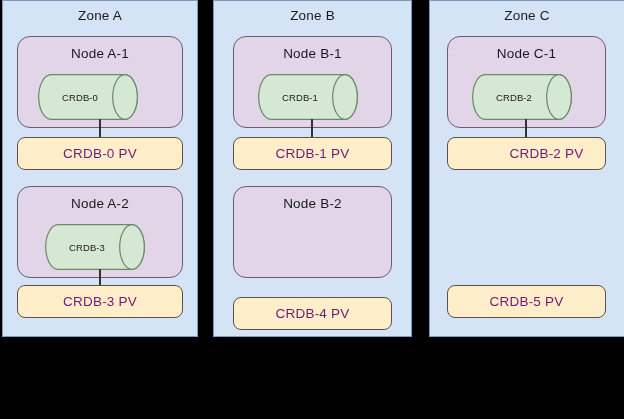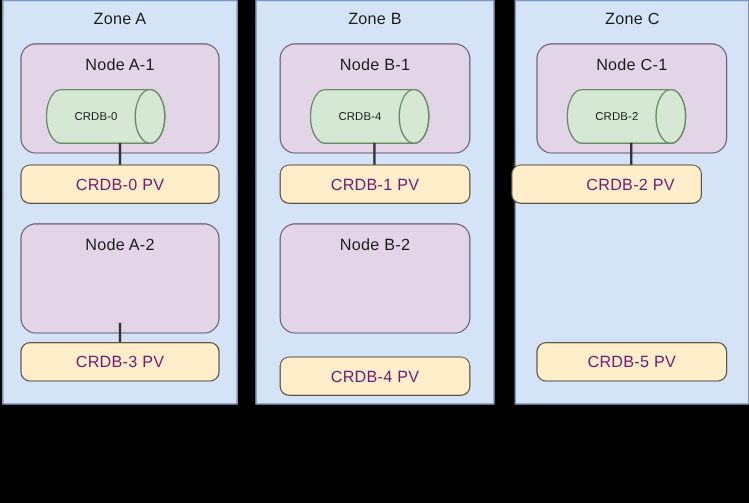--- a/index.html
+++ b/index.html
@@ -114,36 +114,43 @@
       <ellipse cx="87" cy="23" rx="12.3" ry="22.3" fill="#d5e8d4" stroke="#6a8a68" stroke-width="1.2"></ellipse>
     </svg>
     <div class="cyl-label">CRDB-0</div>
   </div>
   <div class="connector" style="left:99px; top:119px; height:19px;"></div>
   <div class="pv" style="left:17px; top:137px; width:166px; height:33px;">CRDB-0 PV</div>
 
   <div class="node" style="left:17px; top:186px; width:166px; height:92px;">
     <div class="node-title">Node A-2</div>
   </div>
+  <div class="cylinder" style="left:45px; top:224px; width:110px; height:46px;">
+    <svg class="cyl-svg" width="110" height="46" viewBox="0 0 110 46">
+      <path d="M 13 0.7 L 87 0.7 A 12.3 22.3 0 0 1 87 45.3 L 13 45.3 A 12.3 22.3 0 0 1 13 0.7 Z" fill="#d5e8d4" stroke="#6a8a68" stroke-width="1.2"></path>
+      <ellipse cx="87" cy="23" rx="12.3" ry="22.3" fill="#d5e8d4" stroke="#6a8a68" stroke-width="1.2"></ellipse>
+    </svg>
+    <div class="cyl-label">CRDB-3</div>
+  </div>
   <div class="connector" style="left:99px; top:269px; height:17px;"></div>
   <div class="pv" style="left:17px; top:285px; width:166px; height:33px;">CRDB-3 PV</div>
 
   <div class="zone" style="left:213px; width:199px; height:337px;">
     <div class="zone-title">Zone B</div>
   </div>
 
   <div class="node" style="left:233px; top:36px; width:159px; height:92px;">
     <div class="node-title">Node B-1</div>
   </div>
   <div class="cylinder" style="left:258px; top:74px; width:110px; height:46px;">
     <svg class="cyl-svg" width="110" height="46" viewBox="0 0 110 46">
       <path d="M 13 0.7 L 87 0.7 A 12.3 22.3 0 0 1 87 45.3 L 13 45.3 A 12.3 22.3 0 0 1 13 0.7 Z" fill="#d5e8d4" stroke="#6a8a68" stroke-width="1.2"></path>
       <ellipse cx="87" cy="23" rx="12.3" ry="22.3" fill="#d5e8d4" stroke="#6a8a68" stroke-width="1.2"></ellipse>
     </svg>
-    <div class="cyl-label">CRDB-4</div>
+    <div class="cyl-label">CRDB-1</div>
   </div>
   <div class="connector" style="left:311px; top:119px; height:19px;"></div>
   <div class="pv" style="left:233px; top:137px; width:159px; height:33px;">CRDB-1 PV</div>
 
   <div class="node" style="left:233px; top:186px; width:159px; height:92px;">
     <div class="node-title">Node B-2</div>
   </div>
   <div class="pv" style="left:233px; top:297px; width:159px; height:33px;">CRDB-4 PV</div>
 
   <div class="zone" style="left:429px; width:196px; height:337px;">
@@ -154,17 +161,17 @@
     <div class="node-title">Node C-1</div>
   </div>
   <div class="cylinder" style="left:472px; top:74px; width:110px; height:46px;">
     <svg class="cyl-svg" width="110" height="46" viewBox="0 0 110 46">
       <path d="M 13 0.7 L 87 0.7 A 12.3 22.3 0 0 1 87 45.3 L 13 45.3 A 12.3 22.3 0 0 1 13 0.7 Z" fill="#d5e8d4" stroke="#6a8a68" stroke-width="1.2"></path>
       <ellipse cx="87" cy="23" rx="12.3" ry="22.3" fill="#d5e8d4" stroke="#6a8a68" stroke-width="1.2"></ellipse>
     </svg>
     <div class="cyl-label">CRDB-2</div>
   </div>
   <div class="connector" style="left:525px; top:119px; height:19px;"></div>
-  <div class="pv" style="left:426px; top:137px; width:159px; height:33px;padding-left:40px;">CRDB-2 PV</div>
+  <div class="pv" style="left:447px; top:137px; width:159px; height:33px;padding-left:40px;">CRDB-2 PV</div>
 
   <div class="pv" style="left:447px; top:285px; width:159px; height:33px;">CRDB-5 PV</div>
 
 </div>
 
 </body></html>

